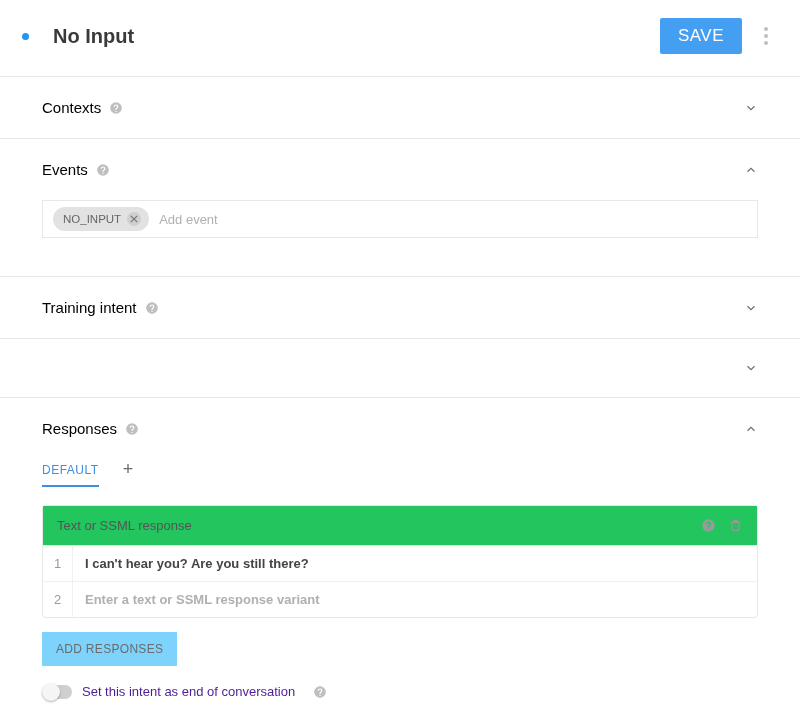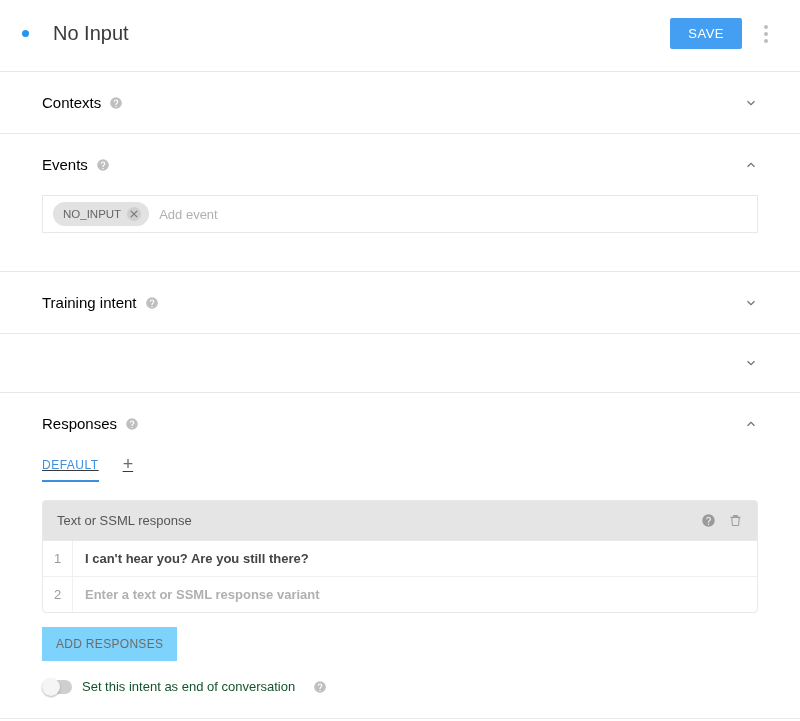--- a/index.html
+++ b/index.html
@@ -15,27 +15,27 @@
   .header {
     display: flex; align-items: center;
     padding: 18px 22px 22px 22px;
     border-bottom: 1px solid #e8e8e8;
   }
   .status-dot {
     width: 7px; height: 7px; border-radius: 50%;
     background: #2196f3; flex: 0 0 auto;
   }
   .page-title {
-    font-size: 20px; font-weight: 400; color: #3a3a3a;
+    font-size: 20px; font-weight: 700; color: #3a3a3a;
     margin-left: 24px; flex: 1 1 auto;
   }
   .save-btn {
     background: #449ff2; color: #fff;
     border: none; padding: 8px 18px;
-    font-size: 13px; letter-spacing: 0.5px;
+    font-size: 17px; letter-spacing: 0.5px;
     border-radius: 2px; cursor: pointer;
   }
   .more-btn {
     width: 24px; margin-left: 12px; cursor: pointer;
     display: flex; flex-direction: column; align-items: center; gap: 3px;
   }
   .more-btn span { width: 4px; height: 4px; border-radius: 50%; background: #bdbdbd; }
 
   
   .section { border-bottom: 1px solid #e8e8e8; }
@@ -74,36 +74,36 @@
   }
   .add-event-input {
     border: none; outline: none; font-size: 13px; color: #3b82f6;
     flex: 1 1 auto; background: transparent;
   }
   .add-event-input::placeholder { color: #b0b0b0; }
 
   
   .tabs {
     display: flex; align-items: center; gap: 24px;
-    padding: 0 42px; margin-top: -4px; text-decoration: underline;
+    padding: 0 42px; margin-top: -4px;
   }
   .tab {
     font-size: 12px; letter-spacing: .5px;
     padding: 8px 0; cursor: pointer; color: #6b6b6b;
   }
   .tab.active { color: #3b8fde; border-bottom: 2px solid #3b8fde; }
   .tab-add {
     font-size: 18px; color: #6b6b6b; cursor: pointer; padding-bottom: 4px;
   }
   .resp-card {
     margin: 18px 42px 0 42px;
     border: 1px solid #e8e8e8; border-radius: 4px;
   }
   .resp-card-head {
-    background: #e5e5e5;
+    background: #22c55e;
     padding: 12px 14px;
     display: flex; align-items: center;
     font-size: 13px; color: #555;
     border-bottom: 1px solid #e8e8e8;
   }
   .resp-card-head .icons { margin-left: auto; display: flex; gap: 12px; }
   .resp-card-head .icons svg { width: 15px; height: 15px; fill: #9a9a9a; cursor: pointer; }
   .resp-row {
     display: flex; align-items: stretch; font-size: 13px;
   }
@@ -121,21 +121,21 @@
 
   .add-resp-btn {
     margin: 14px 42px 0 42px;
     background: #7dd3fc; border: none; color: #6b6b6b;
     font-size: 12px; letter-spacing: .3px;
     padding: 10px 14px; cursor: pointer;
   }
 
   .end-conv {
     display: flex; align-items: center; gap: 10px;
-    margin: 18px 42px 24px 42px; font-size: 13px; color: #14532d;
+    margin: 18px 42px 24px 42px; font-size: 13px; color: #4c1d95;
   }
   .toggle {
     width: 30px; height: 14px; border-radius: 10px;
     background: #cfcfcf; position: relative; cursor: pointer;
   }
   .toggle::after {
     content: ""; position: absolute; left: 0; top: -2px;
     width: 18px; height: 18px; border-radius: 50%;
     background: #f5f5f5; box-shadow: 0 1px 2px rgba(0,0,0,.3);
   }

